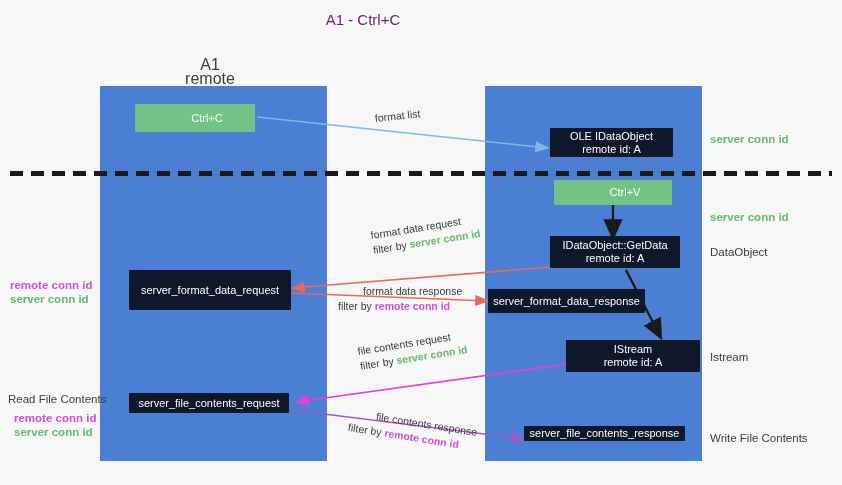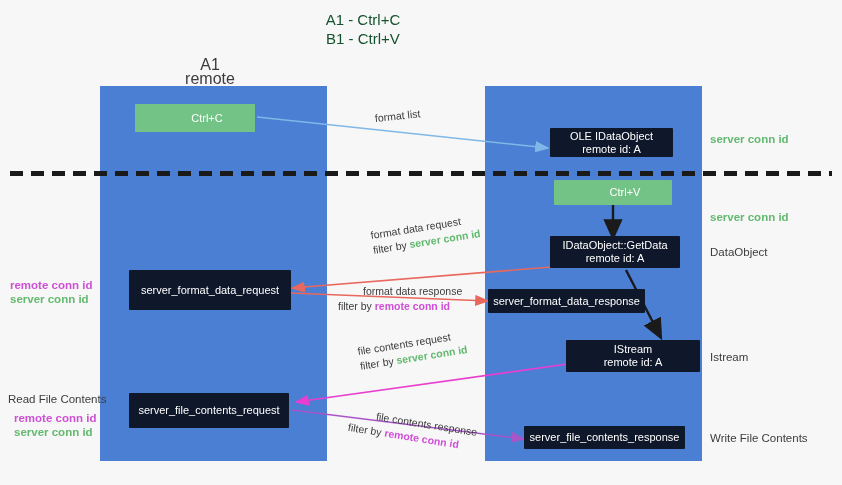--- a/index.html
+++ b/index.html
@@ -31,21 +31,21 @@
   }
   .lane-head-a { left: 130px; top: 58px; width: 160px; }
   .lane-head-b { left: 525px; top: 58px; width: 160px; }
 
   #title {
     position: absolute;
     left: 0; top: 10px;
     width: 726px;
     text-align: center;
     font-size: 15px;
-    color: #14532d;
+    color: #701a75;
     line-height: 19px;
   }
 
   .box {
     position: absolute;
     box-sizing: border-box;
     display: flex;
     flex-direction: column;
     align-items: center;
     justify-content: center;
@@ -93,21 +93,20 @@
     pointer-events: none;
   }
 </style>
 </head>
 <body>
 
 <div id="canvas">
 
   <div id="title">
     <div>A1 - Ctrl+C</div>
-    <div>B1 - Ctrl+V</div>
   </div>
 
   <div class="lane-head lane-head-a">
     <div>A1</div>
     <div>remote</div>
   </div>
 
   <div class="lane lane-a"></div>
   <div class="lane lane-b"></div>
 
@@ -171,25 +170,25 @@
   </div>
 
   <div class="box orange" style="left:129px; top:270px; width:162px; height:40px;">
     <span>server_format_data_request</span>
   </div>
 
   <div class="box orange" style="left:488px; top:289px; width:157px; height:24px;">
     <span>server_format_data_response</span>
   </div>
 
-  <div class="box orange" style="left:129px; top:393px; width:160px; height:35px;">
+  <div class="box orange" style="left:129px; top:393px; width:160px; height:20px;">
     <span>server_file_contents_request</span>
   </div>
 
-  <div class="box orange" style="left:524px; top:426px; width:161px; height:23px;">
+  <div class="box orange" style="left:524px; top:426px; width:161px; height:15px;">
     <span>server_file_contents_response</span>
   </div>
 
   <div class="edge-label" style="left:375px; top:111px; transform: rotate(-6deg); transform-origin:left center;">
     <span>format list</span>
   </div>
 
   <div class="edge-label rot-up" style="left:372px; top:228px;">
     <div>format data request</div>
     <div>

